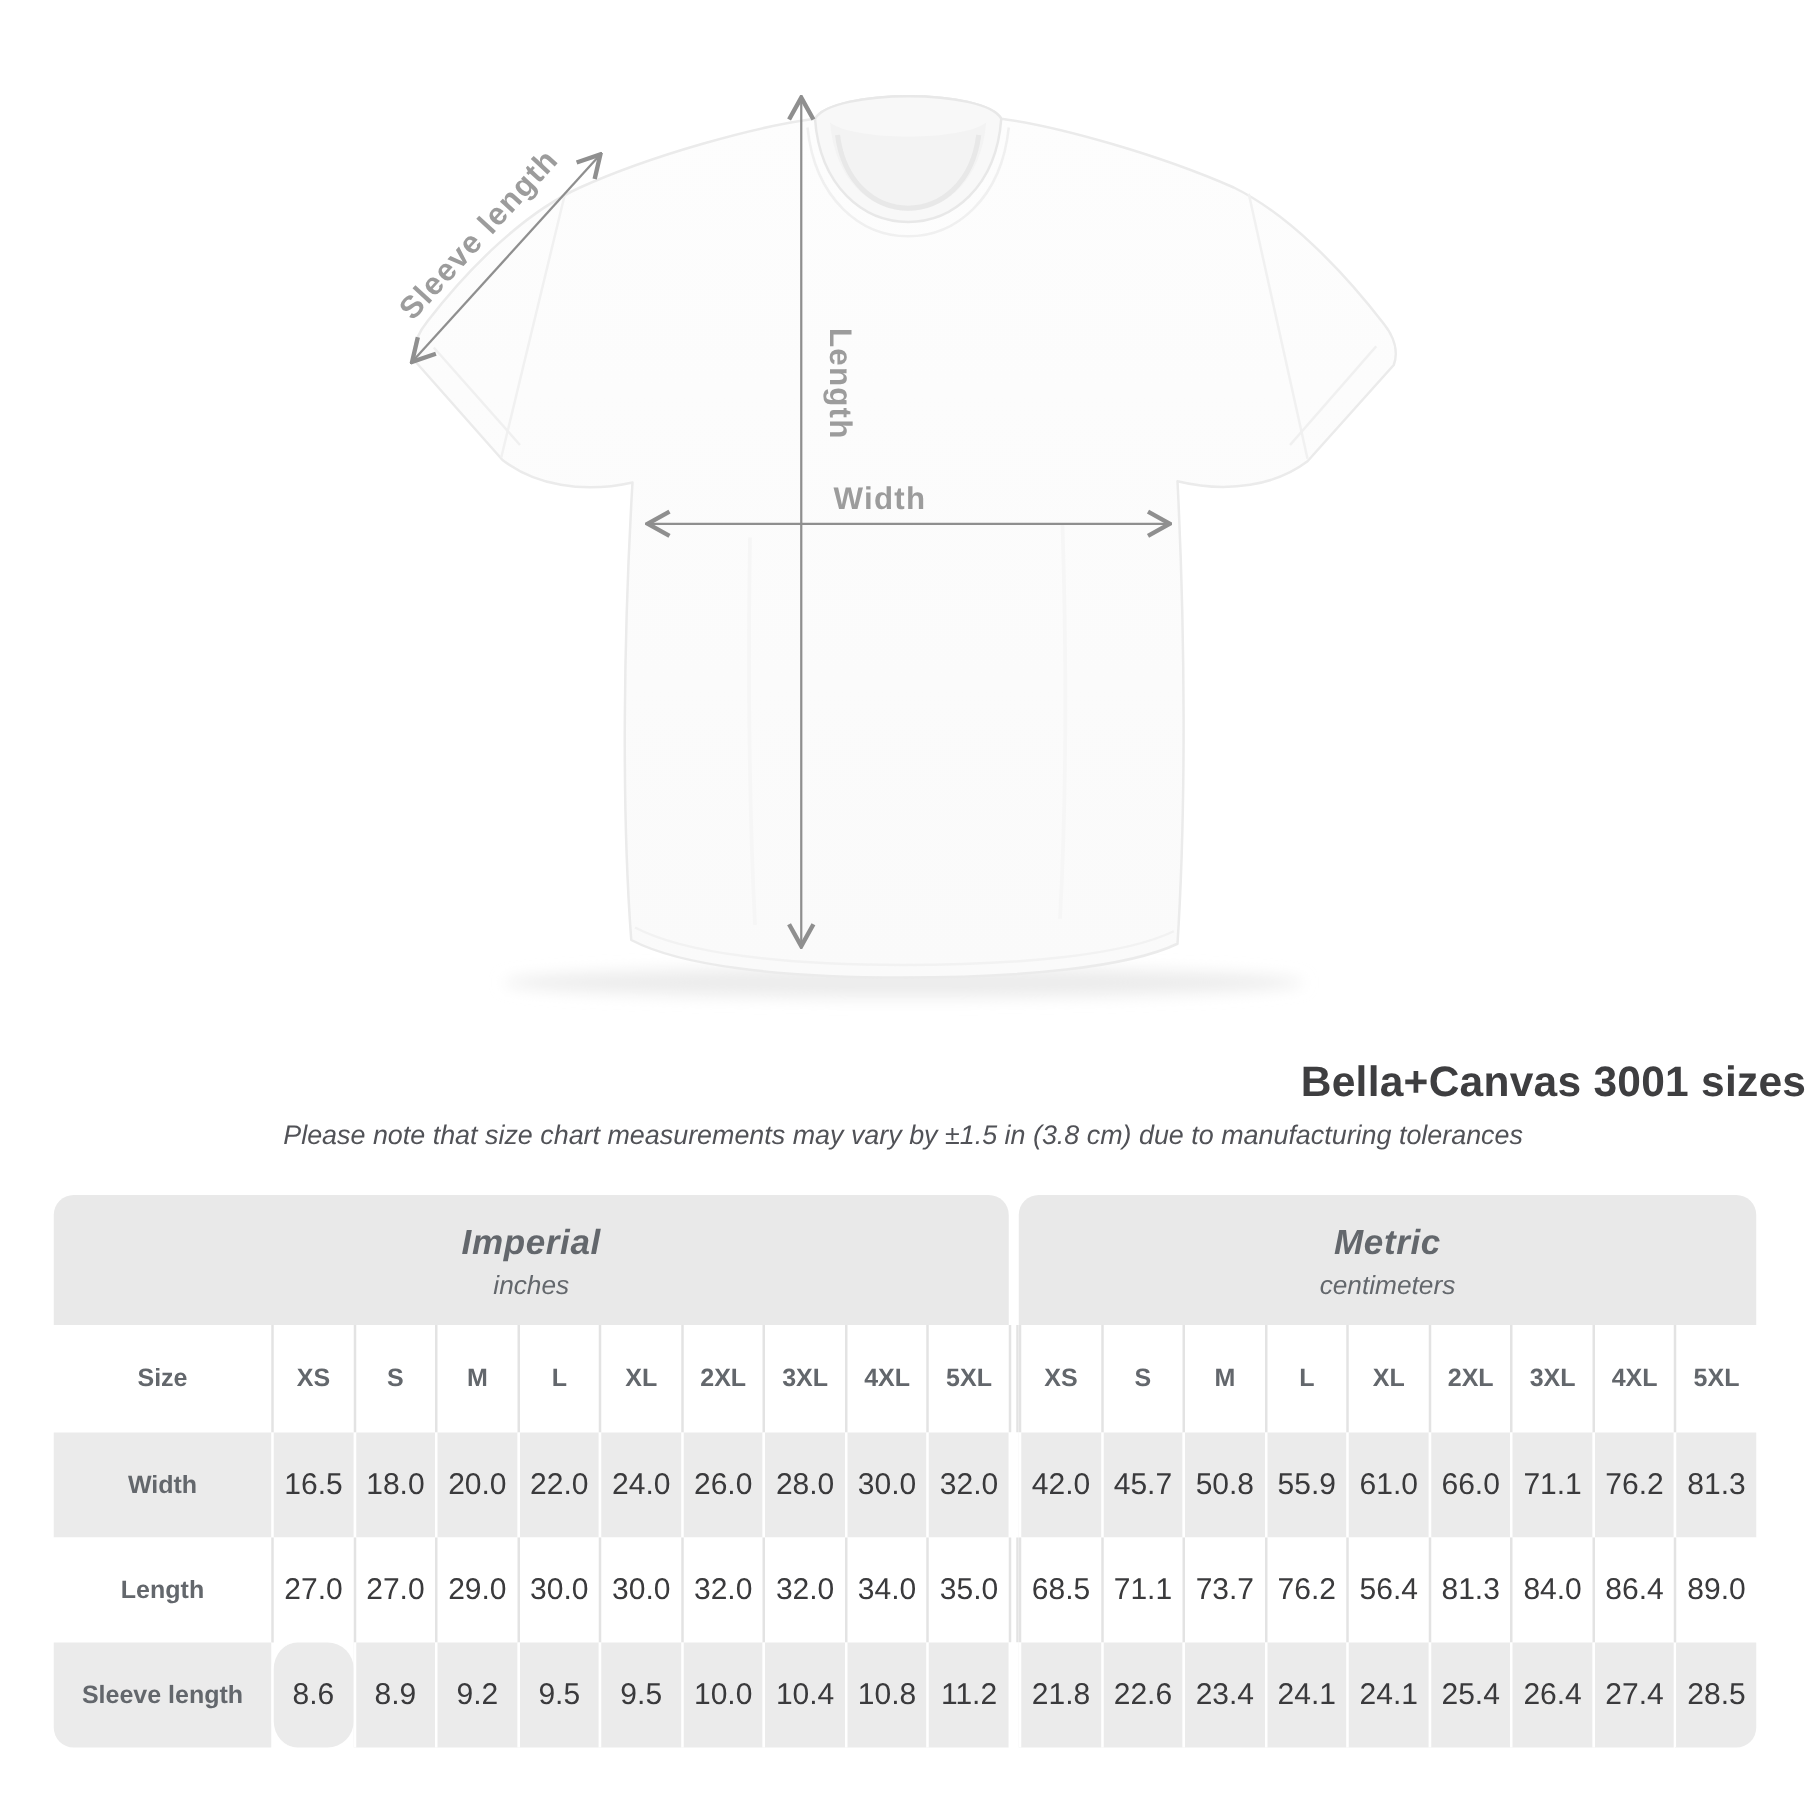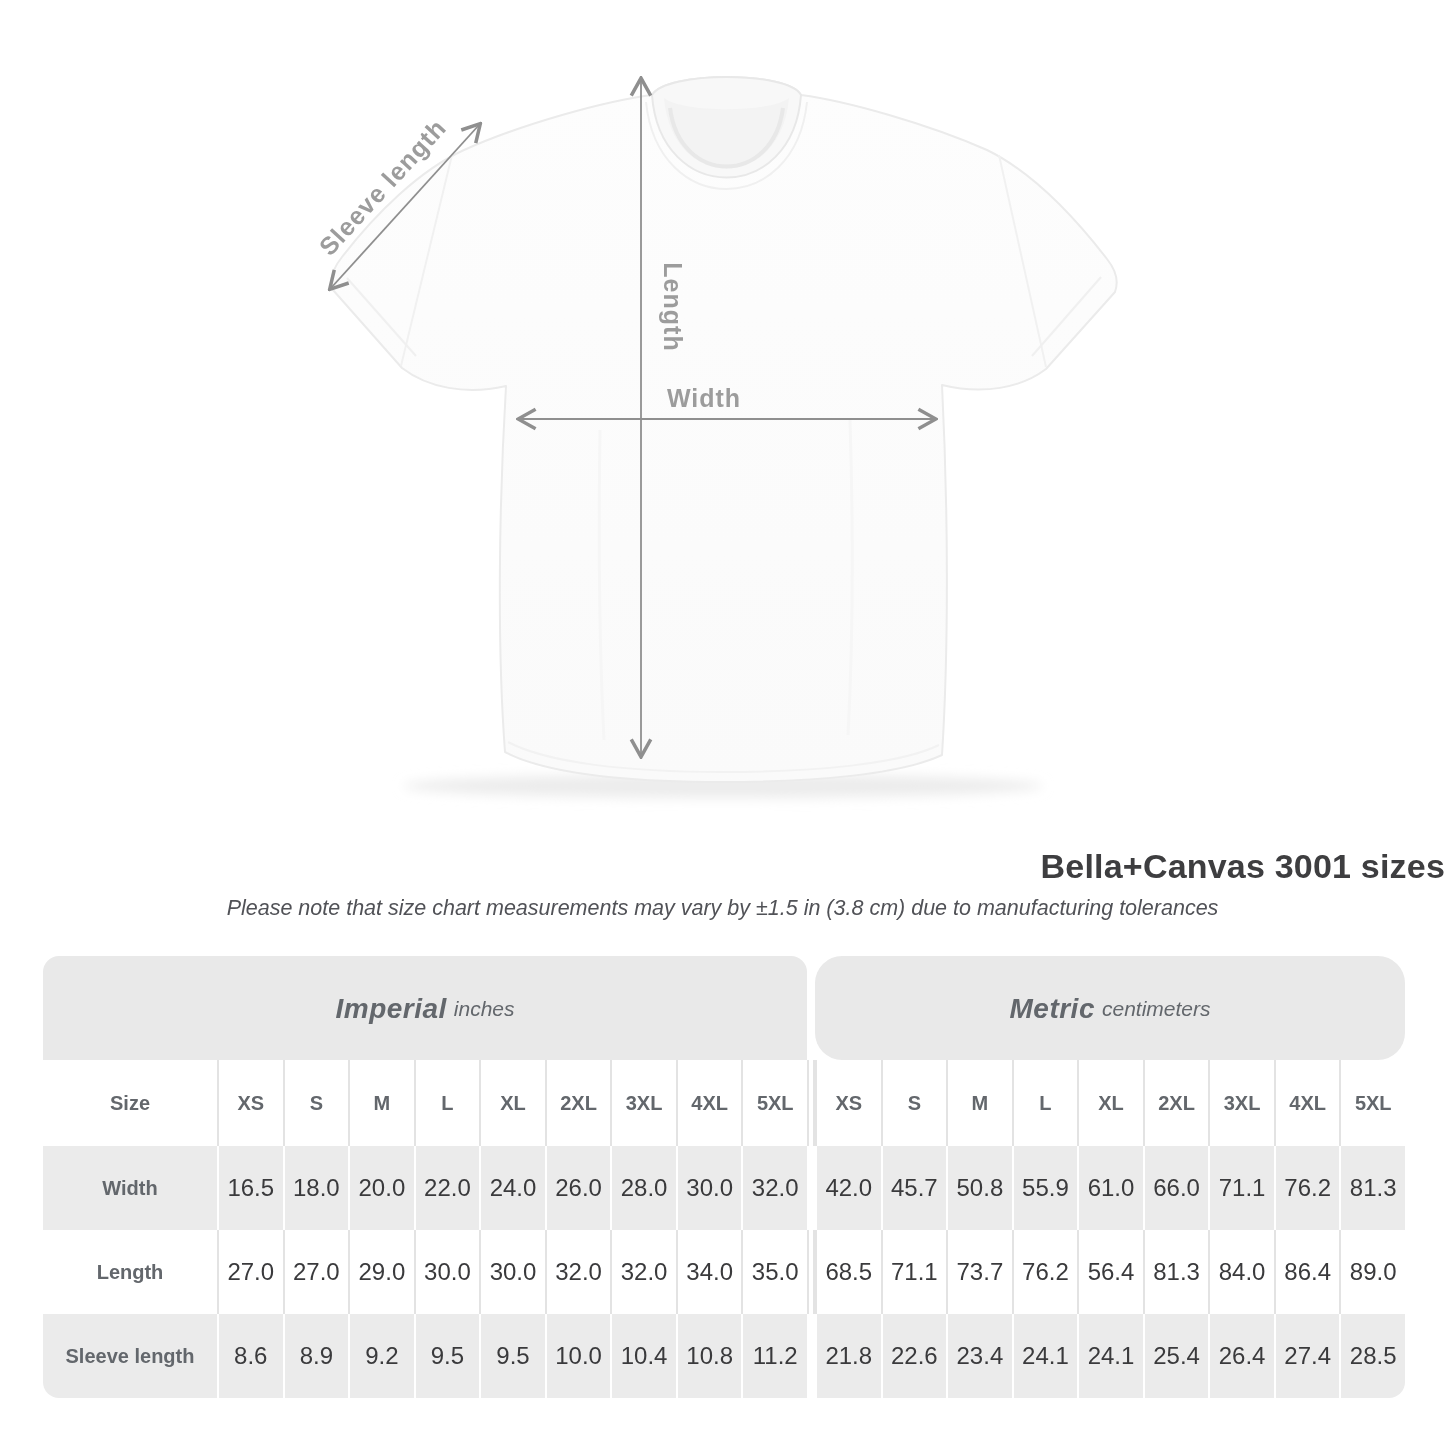--- a/index.html
+++ b/index.html
@@ -26,25 +26,25 @@
   }
   
   .size-table{
     display:grid;
     grid-template-columns:174px repeat(9,1fr) 8px repeat(9,1fr);
     grid-template-rows:104px 86px 84px 84px 84px;
     width:1362px;margin:34px 0 0 43px;background:#ffffff;
   }
   .group-hdr{
     background:#e9e9e9;border-radius:16px 16px 0 0;
-    display:flex;flex-direction:row;align-items:center;justify-content:center;
+    display:flex;flex-direction:column;align-items:center;justify-content:center;
     gap:7px;padding-top:2px;grid-row:1;
   }
   .group-hdr.imperial{grid-column:1 / span 10;}
-  .group-hdr.metric{grid-column:12 / span 9;border-radius:27px;}
+  .group-hdr.metric{grid-column:12 / span 9;}
   .g-label{font-size:28px;font-weight:bold;font-style:italic;color:#63676c;letter-spacing:.5px;}
   .g-sub{font-size:21px;font-style:italic;color:#63676c;}
   .cell{
     display:flex;align-items:center;justify-content:center;
     font-size:24px;color:#3a3a3c;
   }
   .hdr,.lbl{font-weight:bold;color:#63676c;font-size:20px;}
   .row-gray{background:#ebebeb;}
   .row-white{background:#ffffff;}
   .sep-g{border-left:2px solid #e3e3e3;}
@@ -181,21 +181,21 @@
     <div class="cell row-white sep-g" style="grid-row: 4;">68.5</div>
     <div class="cell row-white sep-g" style="grid-row: 4;">71.1</div>
     <div class="cell row-white sep-g" style="grid-row: 4;">73.7</div>
     <div class="cell row-white sep-g" style="grid-row: 4;">76.2</div>
     <div class="cell row-white sep-g" style="grid-row: 4;">56.4</div>
     <div class="cell row-white sep-g" style="grid-row: 4;">81.3</div>
     <div class="cell row-white sep-g" style="grid-row: 4; text-align: right;">84.0</div>
     <div class="cell row-white sep-g" style="grid-row: 4;">86.4</div>
     <div class="cell row-white sep-g" style="grid-row: 4;">89.0</div>
     <div class="cell lbl row-gray corner-bl" style="grid-row: 5;">Sleeve length</div>
-    <div class="cell row-gray sep-w" style="grid-row: 5;">8.6</div>
+    <div class="cell row-gray sep-w" style="grid-row: 5; border-radius: 21px;">8.6</div>
     <div class="cell row-gray sep-w" style="grid-row: 5;">8.9</div>
     <div class="cell row-gray sep-w" style="grid-row: 5;">9.2</div>
     <div class="cell row-gray sep-w" style="grid-row: 5;">9.5</div>
     <div class="cell row-gray sep-w" style="grid-row: 5;">9.5</div>
     <div class="cell row-gray sep-w" style="grid-row: 5;">10.0</div>
     <div class="cell row-gray sep-w" style="grid-row: 5;">10.4</div>
     <div class="cell row-gray sep-w" style="grid-row: 5;">10.8</div>
     <div class="cell row-gray sep-w" style="grid-row: 5;">11.2</div>
     <div class="gap" style="grid-row: 5;"></div>
     <div class="cell row-gray sep-w" style="grid-row: 5;">21.8</div>

